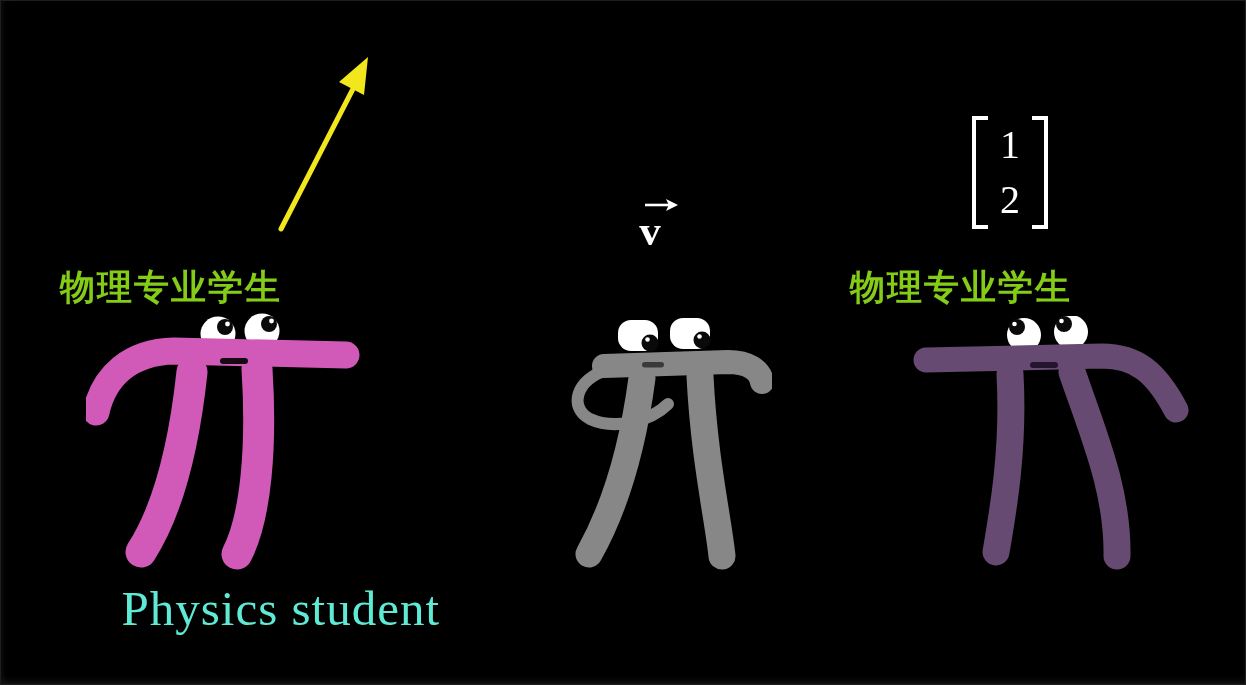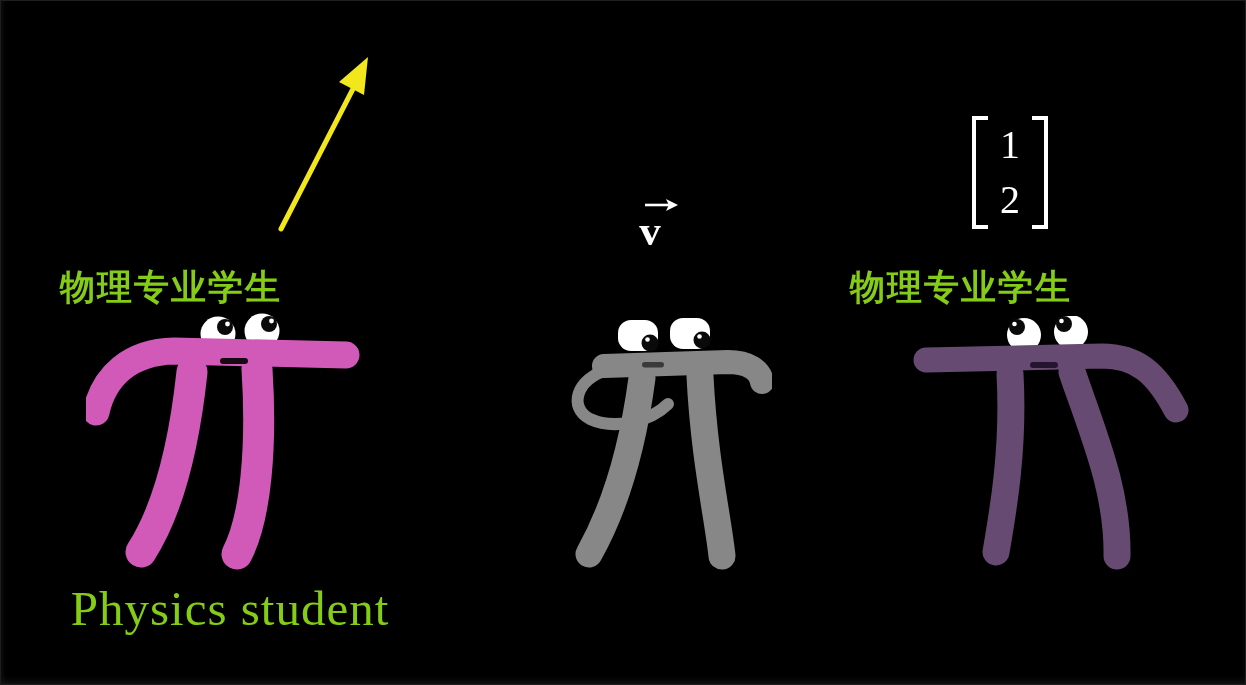--- a/index.html
+++ b/index.html
@@ -9,23 +9,23 @@
   }
   .frame-edge{
     position:absolute;inset:0;pointer-events:none;
     box-shadow:inset 0 0 0 1px #1e1e1e, inset 0 -4px 6px rgba(70,70,70,.25), inset 4px 0 6px rgba(60,60,60,.15);
   }
   .cn-label{
     position:absolute;color:#84cc16;font-weight:700;font-size:35px;
     letter-spacing:2px;text-align:left;white-space:nowrap;
   }
   .en-label{
-    position:absolute;color:#84cc16;font-size:49px;
+    position:absolute;color:#5eead4;font-size:49px;
     font-family:"Liberation Serif","DejaVu Serif",serif;
-    text-align:center;white-space:nowrap;letter-spacing:1px;
+    text-align:right;white-space:nowrap;letter-spacing:1px;
   }
   .creature{position:absolute;}
   
   .vec-v{position:absolute;left:618px;top:198px;width:64px;text-align:center;color:#fff;}
   .vec-v .vec-arrow{display:block;margin:0 auto 0 26px;}
   .vec-v .vec-letter{
     display:block;font-family:"Liberation Serif","DejaVu Serif",serif;
     font-weight:700;font-size:43px;line-height:1.0;margin-top:-2px;
   }
   

